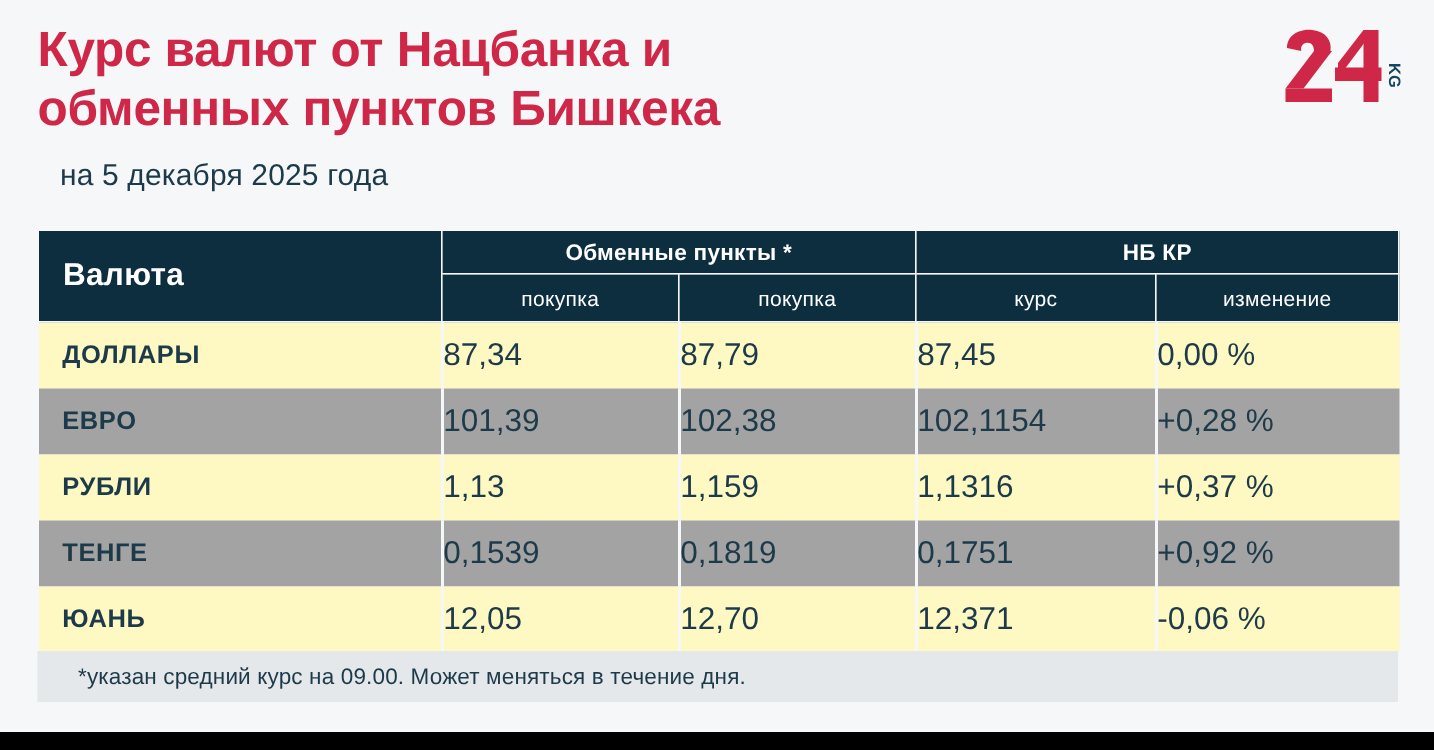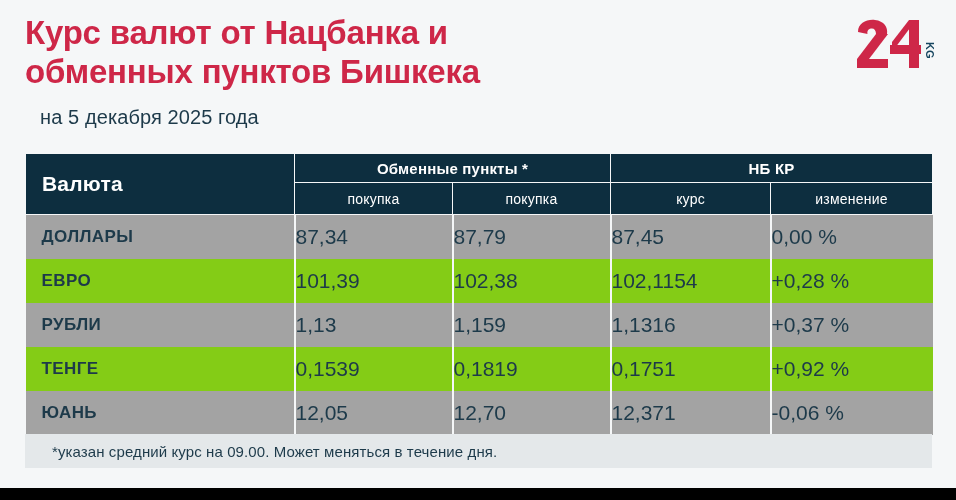--- a/index.html
+++ b/index.html
@@ -99,22 +99,22 @@
     letter-spacing: 0.2px;
   }
 
   .data-row td {
     height: 44px;
     vertical-align: middle;
     border-left: 2px solid #f5f7f8;
     border-right: 2px solid #f5f7f8;
     color: #1d3a4a;
   }
-  .row-light td { background: #a3a3a3; }
-  .row-dark  td { background: #84cc16; }
+  .row-light td { background: #fef9c3; }
+  .row-dark  td { background: #a3a3a3; }
 
   .cell-currency {
     text-align: left;
     padding-left: 16px !important;
     font-size: 17px;
     font-weight: bold;
     letter-spacing: 0.4px;
     border-left: none !important;
   }
   .cell-value {

